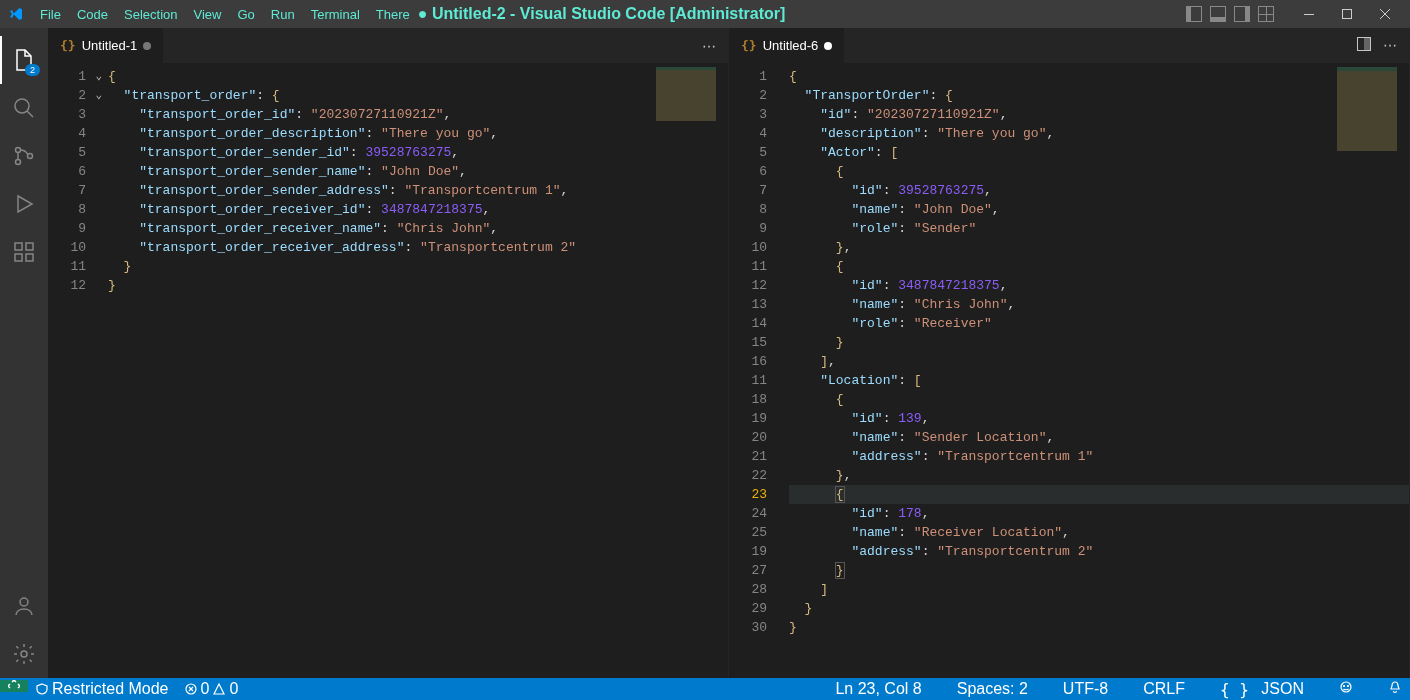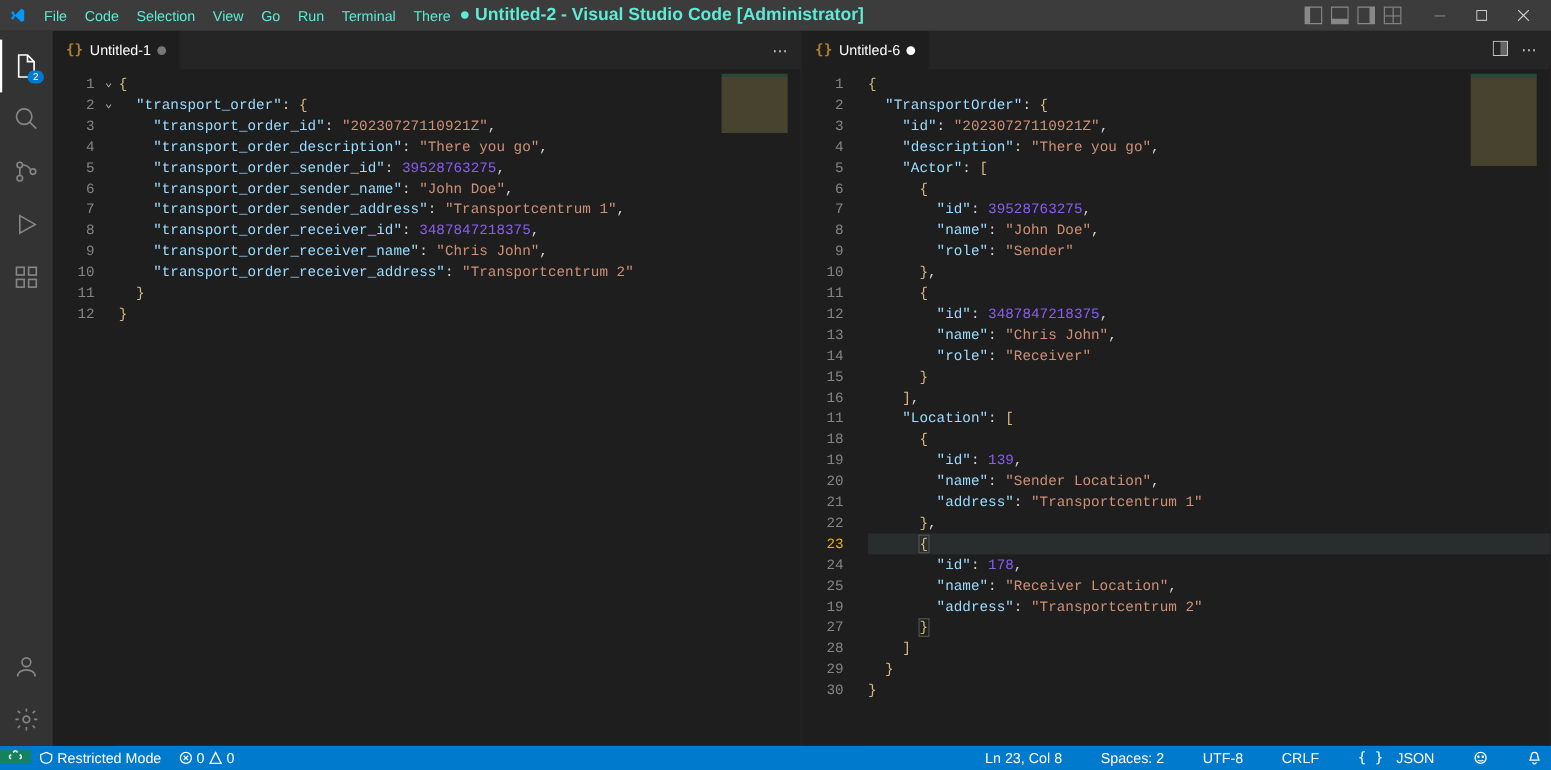--- a/index.html
+++ b/index.html
@@ -160,21 +160,21 @@
 .n { color: #8b5cf6; }  
 .p { color: #d4d4d4; }  
 .b { color: #d7ba7d; }  
 
 .status-bar {
   height: 22px;
   background: #007acc;
   color: #fff;
   display: flex;
   align-items: center;
-  font-size: 13px;
+  font-size: 16px;
   flex-shrink: 0;
 }
 .status-item { padding: 0 8px; display: flex; align-items: center; gap: 4px; cursor: pointer; height:100%; }
 .status-left { display: flex; }
 .status-right { margin-left: auto; display: flex; gap: 19px; }
 .remote { background: #16825d; height: 100%; display:flex; align-items:center; padding:0 8px; }
 </style>
 </head>
 <body>
 

